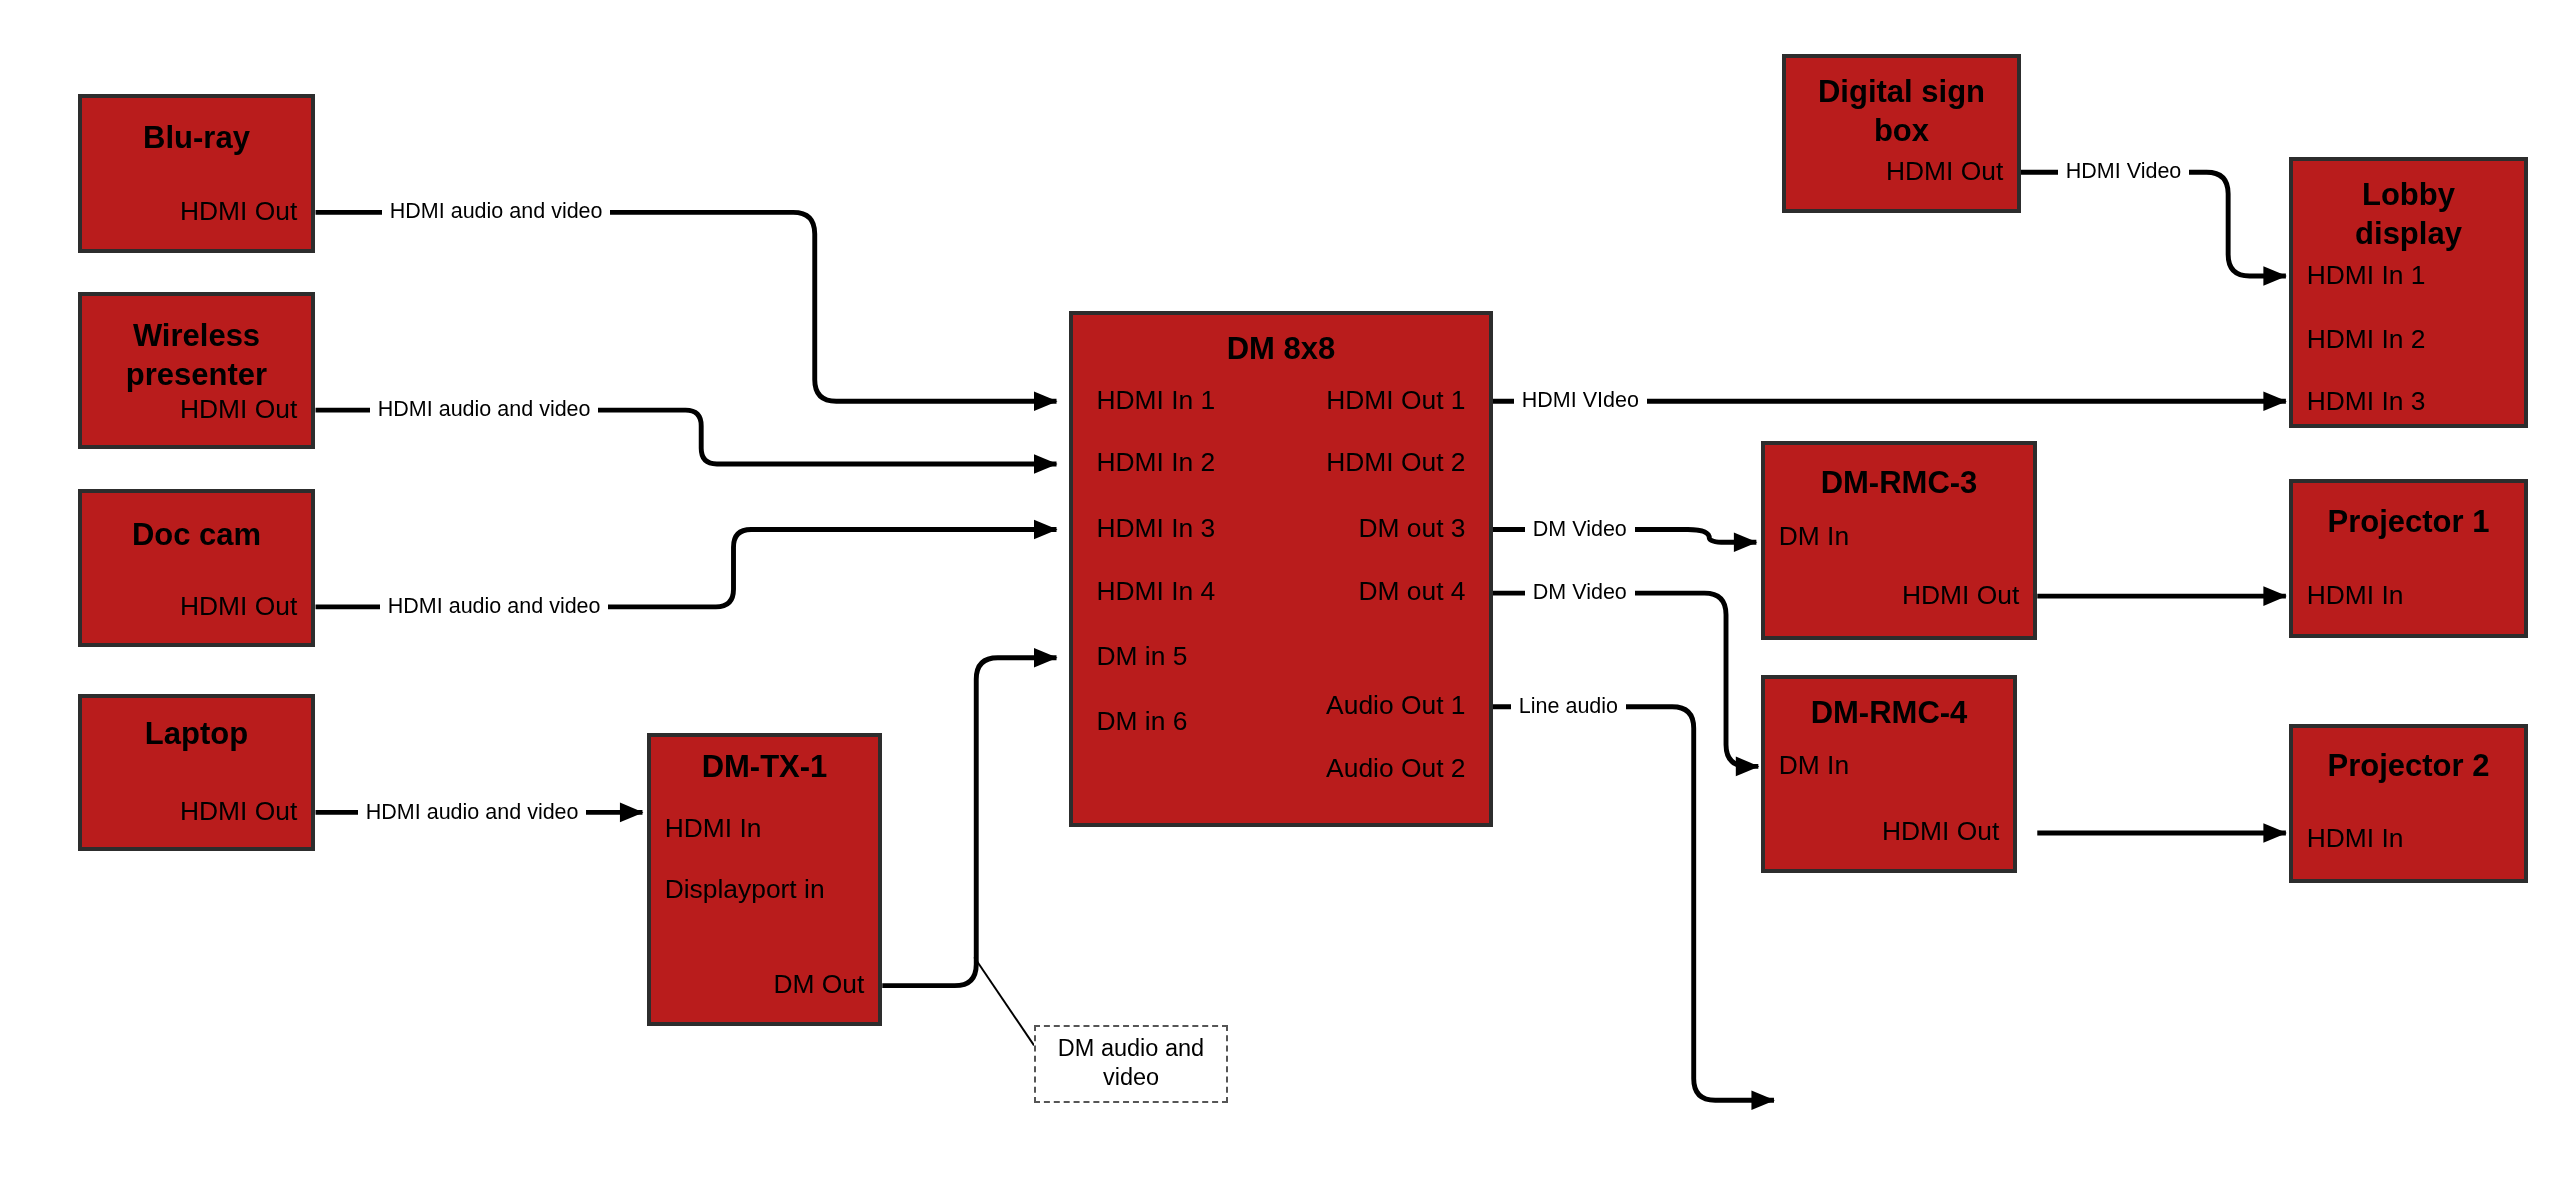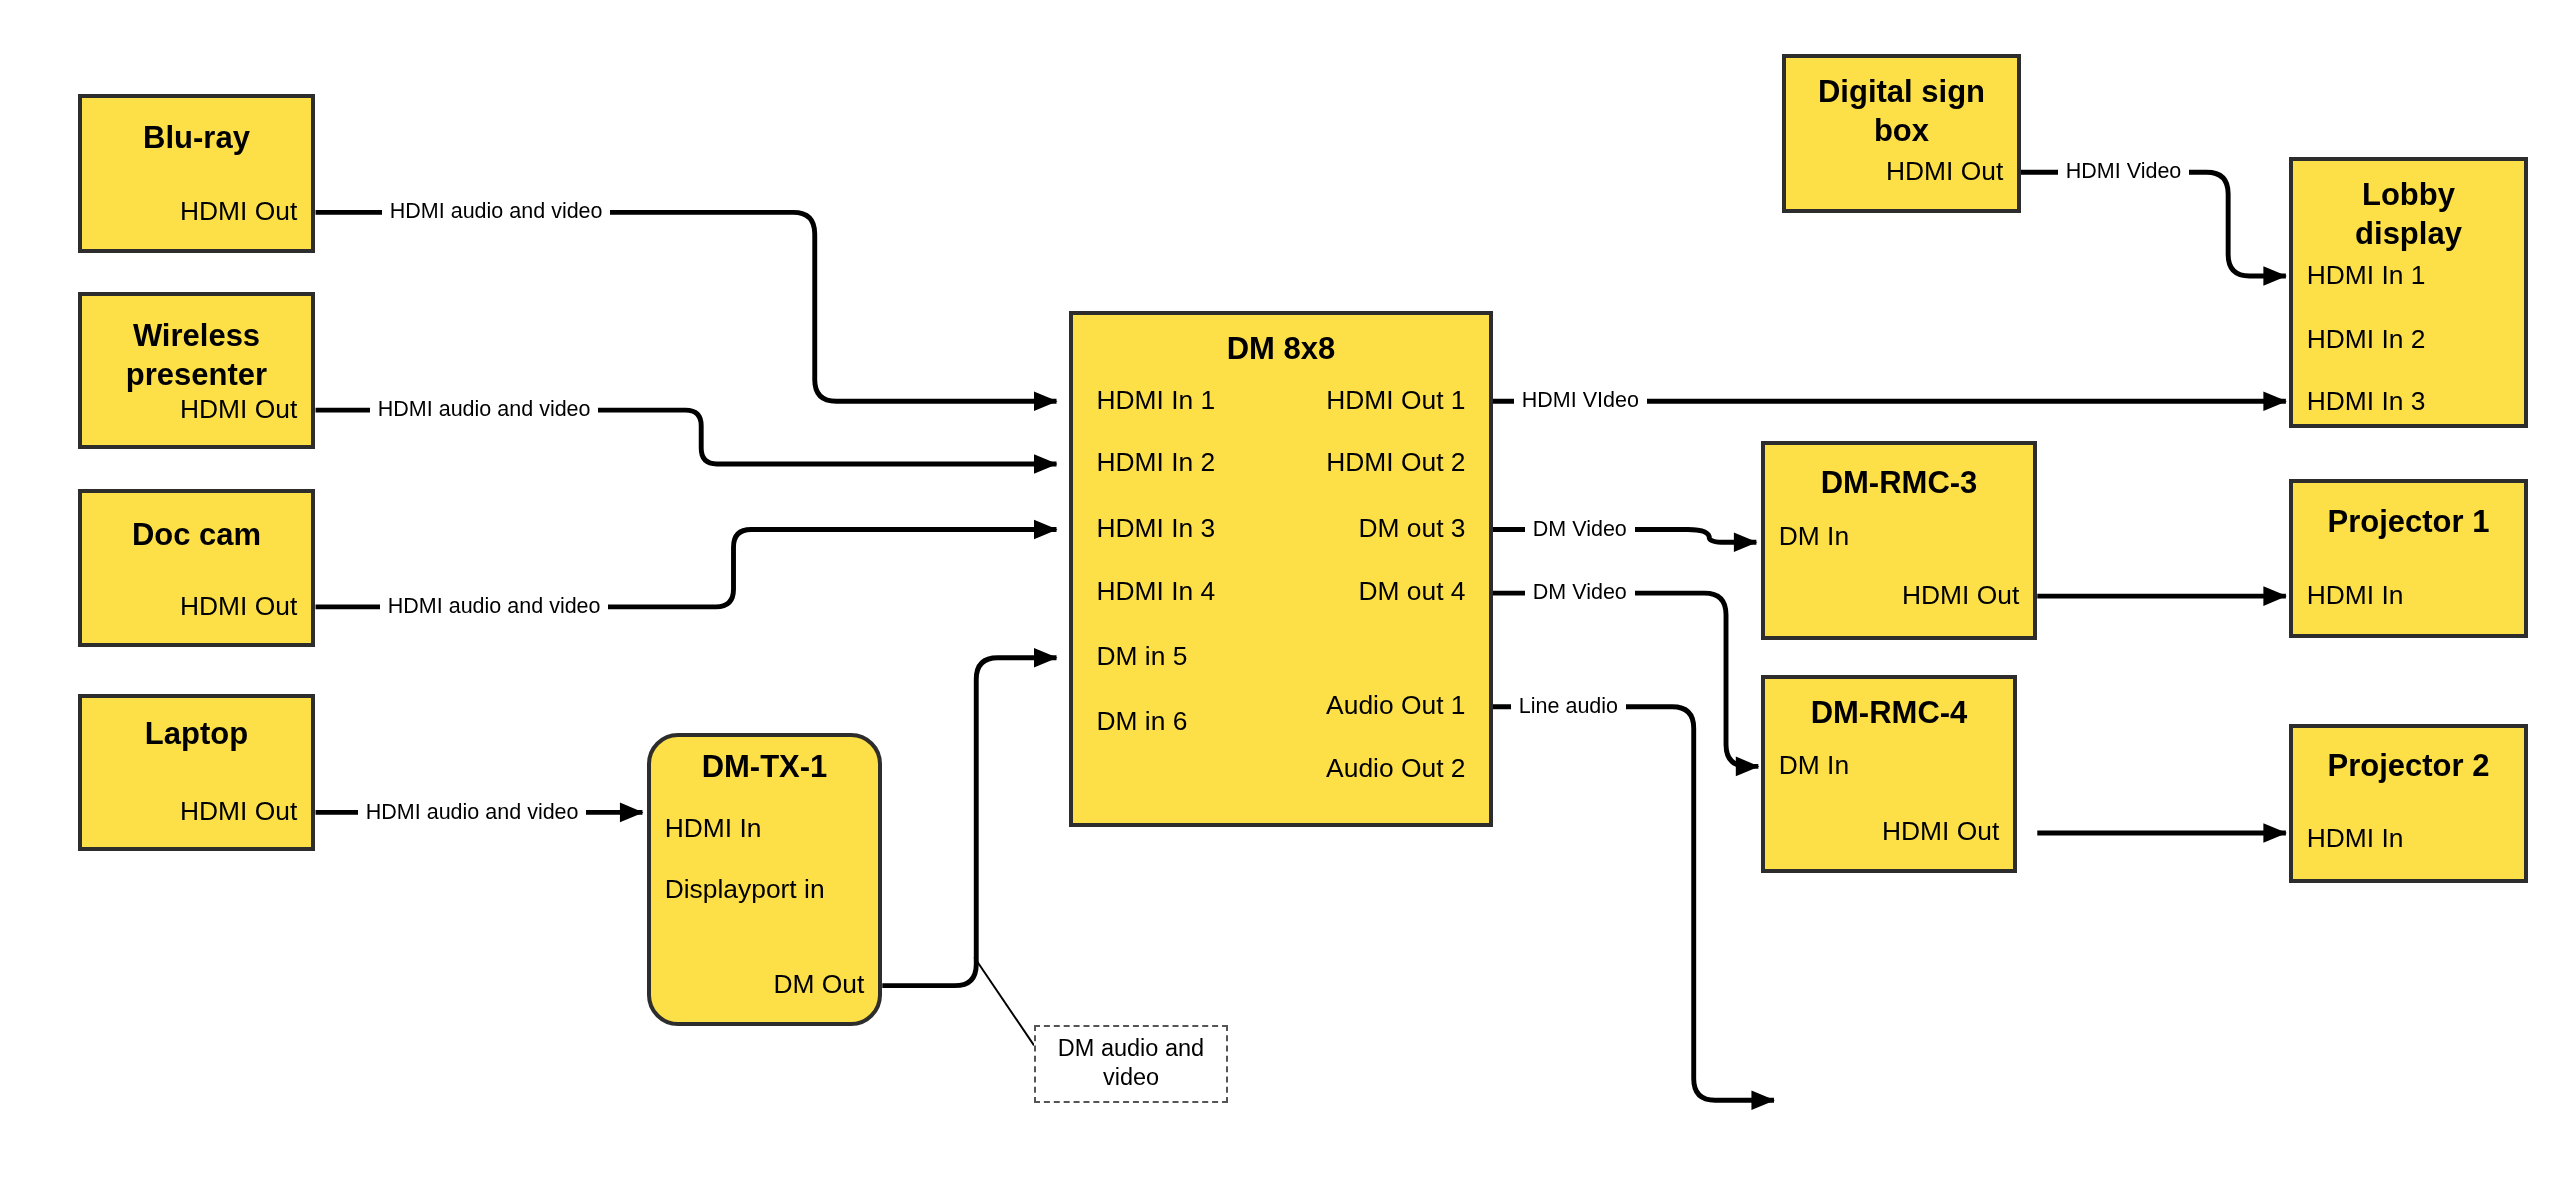--- a/index.html
+++ b/index.html
@@ -2,21 +2,21 @@
 <html><head>
 <meta charset="utf-8">
 <style>
   html,body { margin:0; padding:0; background:#ffffff; }
   #canvas {
     position:relative; width:2576px; height:1201px; background:#ffffff;
     font-family:"Liberation Sans", sans-serif; color:#000; overflow:hidden;
   }
   svg.wires { position:absolute; left:0; top:0; width:2576px; height:1201px; }
   .node {
-    position:absolute; background:#fde047; border:4.9px solid #2d2d2d;
+    position:absolute; background:#b91c1c; border:4.9px solid #2d2d2d;
     box-sizing:border-box;
   }
   .node-title {
     position:absolute; left:0; right:0; text-align:center;
     font-weight:bold; font-size:31px; line-height:39px; white-space:pre-line;
   }
   .port {
     position:absolute; font-size:26.4px; line-height:31px; white-space:nowrap;
   }
   .wire-label {
@@ -71,21 +71,21 @@
   <div class="node" style="left:78px; top:489px; width:237px; height:158px;">
     <div class="node-title" style="top:22px;">Doc cam</div>
     <div class="port" style="top:98px; right:13.7px;">HDMI Out</div>
   </div>
 
   <div class="node" style="left:78px; top:694px; width:237px; height:157px;">
     <div class="node-title" style="top:15.7px;">Laptop</div>
     <div class="port" style="top:98px; right:13.7px;">HDMI Out</div>
   </div>
 
-  <div class="node" style="left:647px; top:733px; width:235px; height:293px;border-radius:31px;">
+  <div class="node" style="left:647px; top:733px; width:235px; height:293px;">
     <div class="node-title" style="top:9.8px;">DM-TX-1</div>
     <div class="port" style="top:76px; left:13.7px;">HDMI In</div>
     <div class="port" style="top:137px; left:13.7px;">Displayport in</div>
     <div class="port" style="top:232px; right:13.7px;">DM Out</div>
   </div>
 
   <div class="node" style="left:1059px; top:311px; width:424px; height:516px;margin-left:10px;">
     <div class="node-title" style="top:13.7px;">DM 8x8</div>
     <div class="port" style="top:70px; left:23.5px;">HDMI In 1</div>
     <div class="port" style="top:132px; left:23.5px;">HDMI In 2</div>

